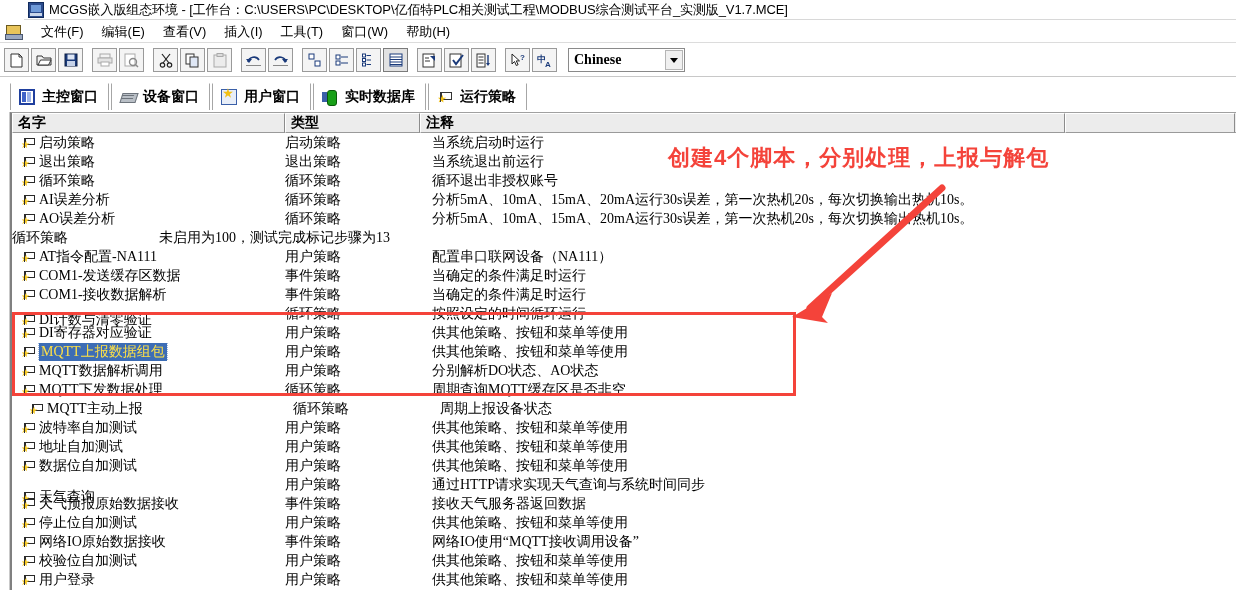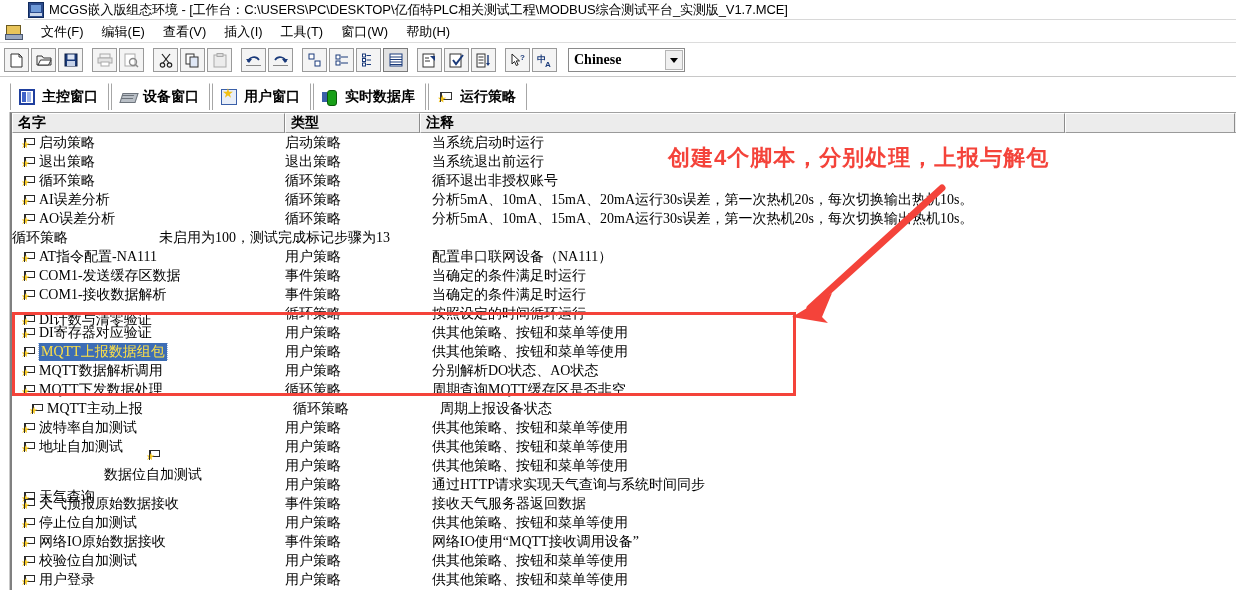--- a/index.html
+++ b/index.html
@@ -592,21 +592,21 @@
           <div class="cell-name" style="width: 273px;">
             <span class="row-ico">
               <i class="star">★</i>
             </span>
             <span class="name-text">地址自加测试</span>
           </div>
           <div class="cell-type" style="width: 135px;">用户策略</div>
           <div class="cell-note">供其他策略、按钮和菜单等使用</div>
         </div>
         <div class="lv-row">
-          <div class="cell-name" style="width: 273px; flex-direction: column;">
+          <div class="cell-name" style="width: 273px;">
             <span class="row-ico">
               <i class="star">★</i>
             </span>
             <span class="name-text">数据位自加测试</span>
           </div>
           <div class="cell-type" style="width: 135px;">用户策略</div>
           <div class="cell-note">供其他策略、按钮和菜单等使用</div>
         </div>
         <div class="lv-row">
           <div class="cell-name" style="width: 273px; margin-top: 25px;">

